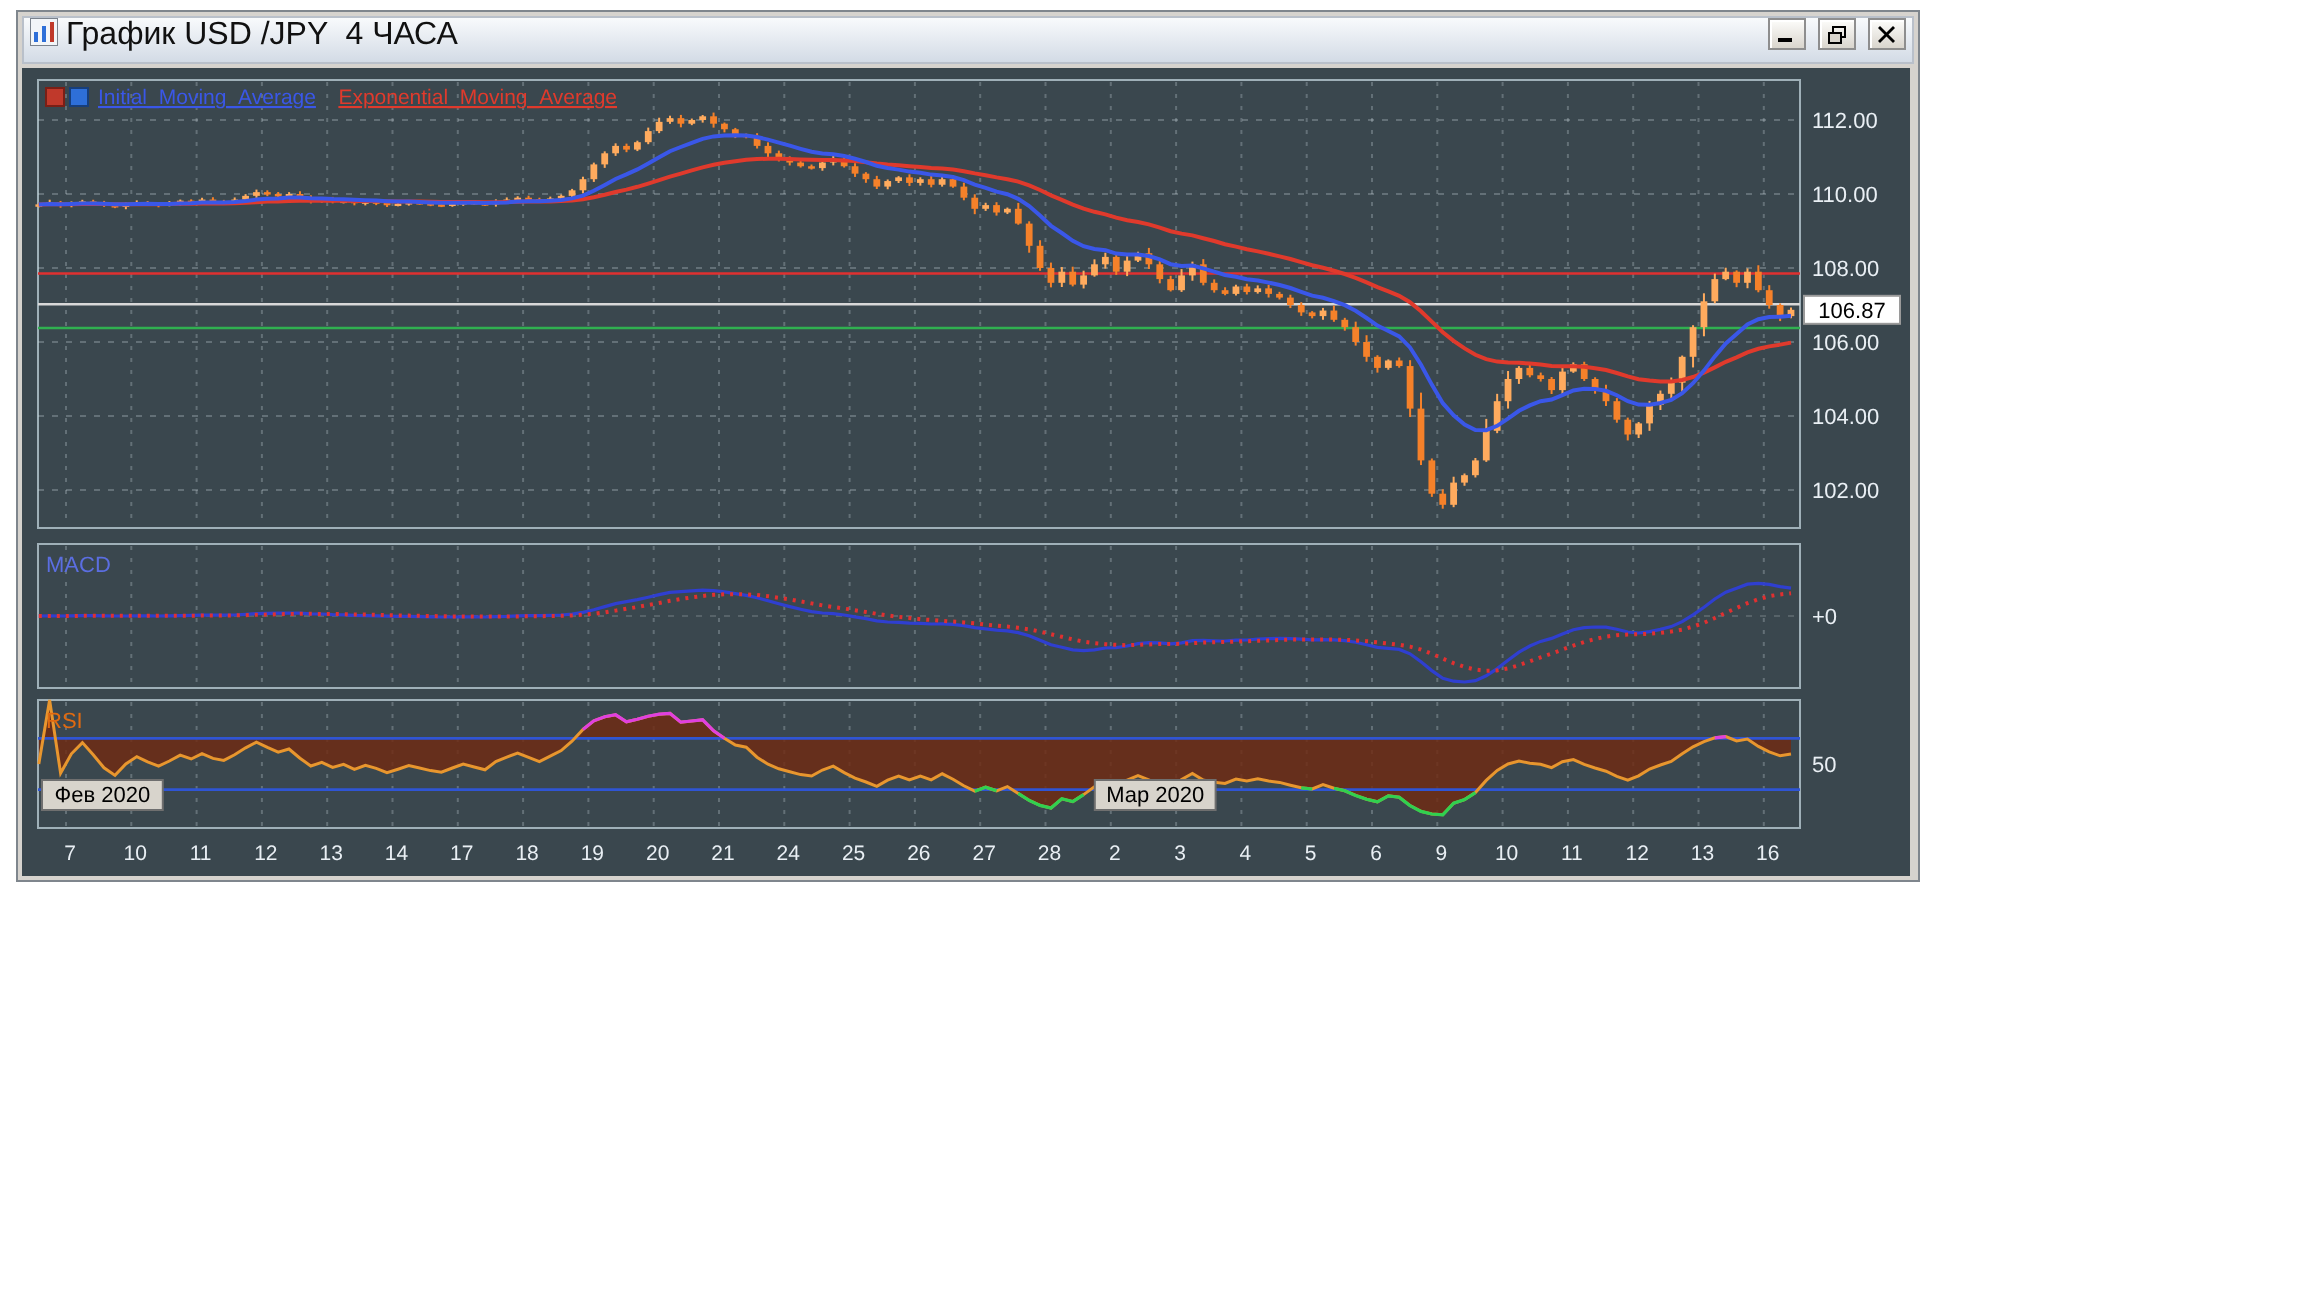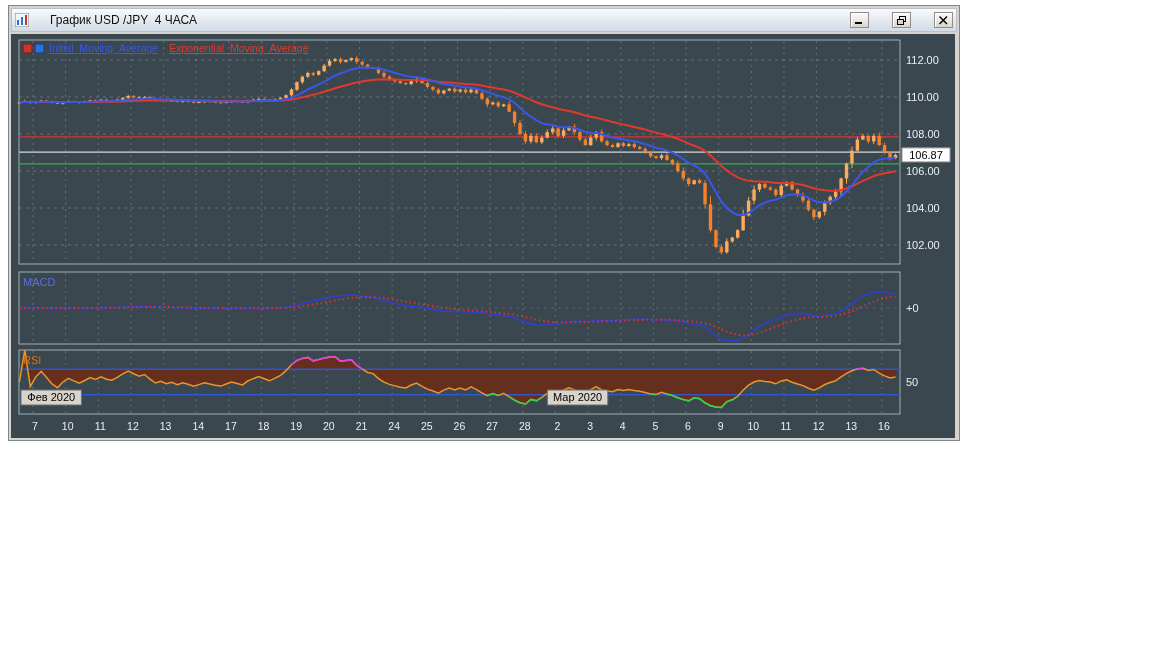--- a/index.html
+++ b/index.html
@@ -1,22 +1,22 @@
 <!DOCTYPE html>
 <html><head>
 <meta charset="utf-8">
 <style>
   html,body{margin:0;padding:0;background:#fff;}
   .desktop{position:relative;width:1152px;height:648px;background:#ffffff;overflow:hidden;
            font-family:"Liberation Sans",sans-serif;}
   .window{position:absolute;left:8px;top:5px;width:952px;box-sizing:border-box;
           border:1px solid #7f868d;background:#d6d3ce;padding:2px;}
-  .titlebar{height:22px;display:flex;align-items:center;gap:21px;padding:0 3px;
+  .titlebar{height:22px;display:flex;gap:4px;padding:0 3px;
             background:linear-gradient(#f8fafc,#d3dbe6);border:1px solid #b9c0ca;
-            font-size:12px;color:#111;}
+            font-size:16px;color:#111;}
   .titlebar .title{flex:0 0 auto;white-space:pre;}
   .titlebar .spacer{flex:1;}
   .win-btn{width:19px;height:16px;display:flex;align-items:center;justify-content:center;
            background:linear-gradient(#fdfdfb,#d9d5cd);border:1px solid #8e8e8e;
            box-shadow:inset 1px 1px 0 #ffffff; padding:0;cursor:pointer;}
   .win-btn + .win-btn{margin-left:2px;}
   .client{margin-top:2px;position:relative;width:944px;height:404px;background:#3a474e;}
   svg text{font-family:"Liberation Sans",sans-serif;}
 </style>
 </head>

